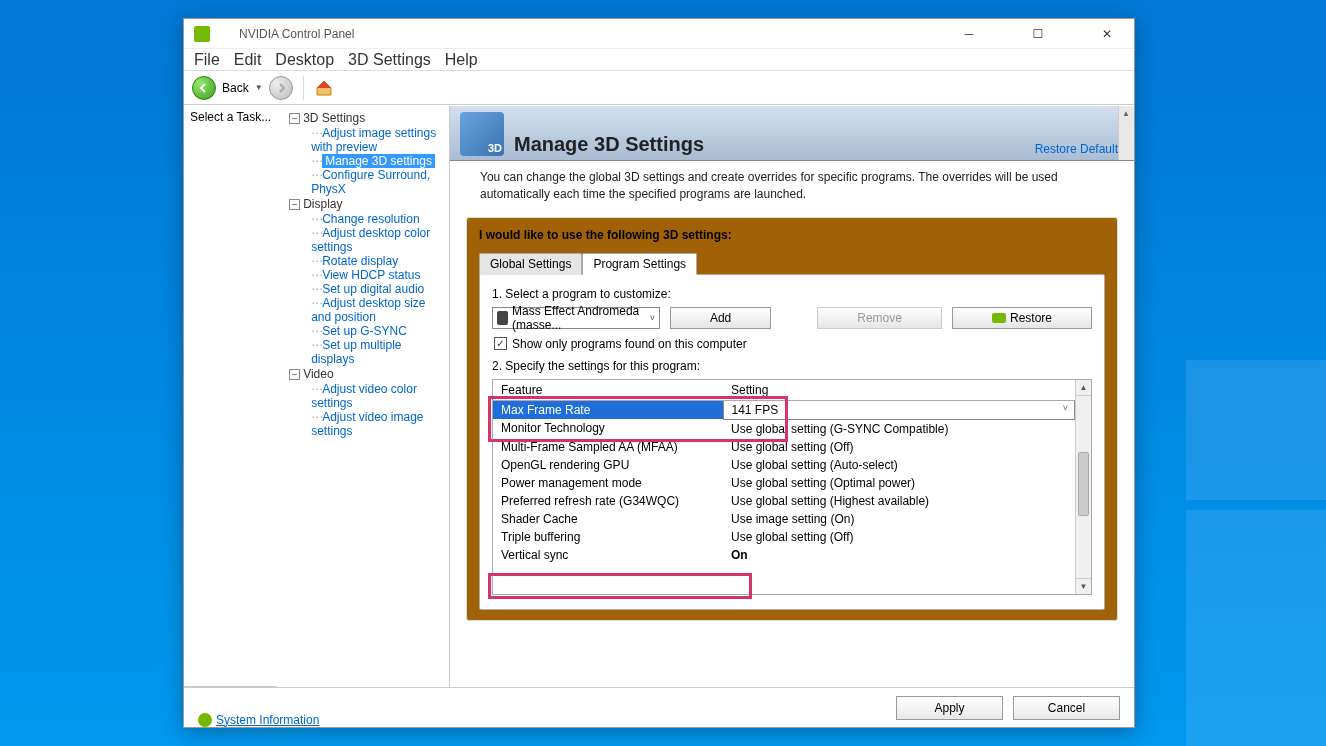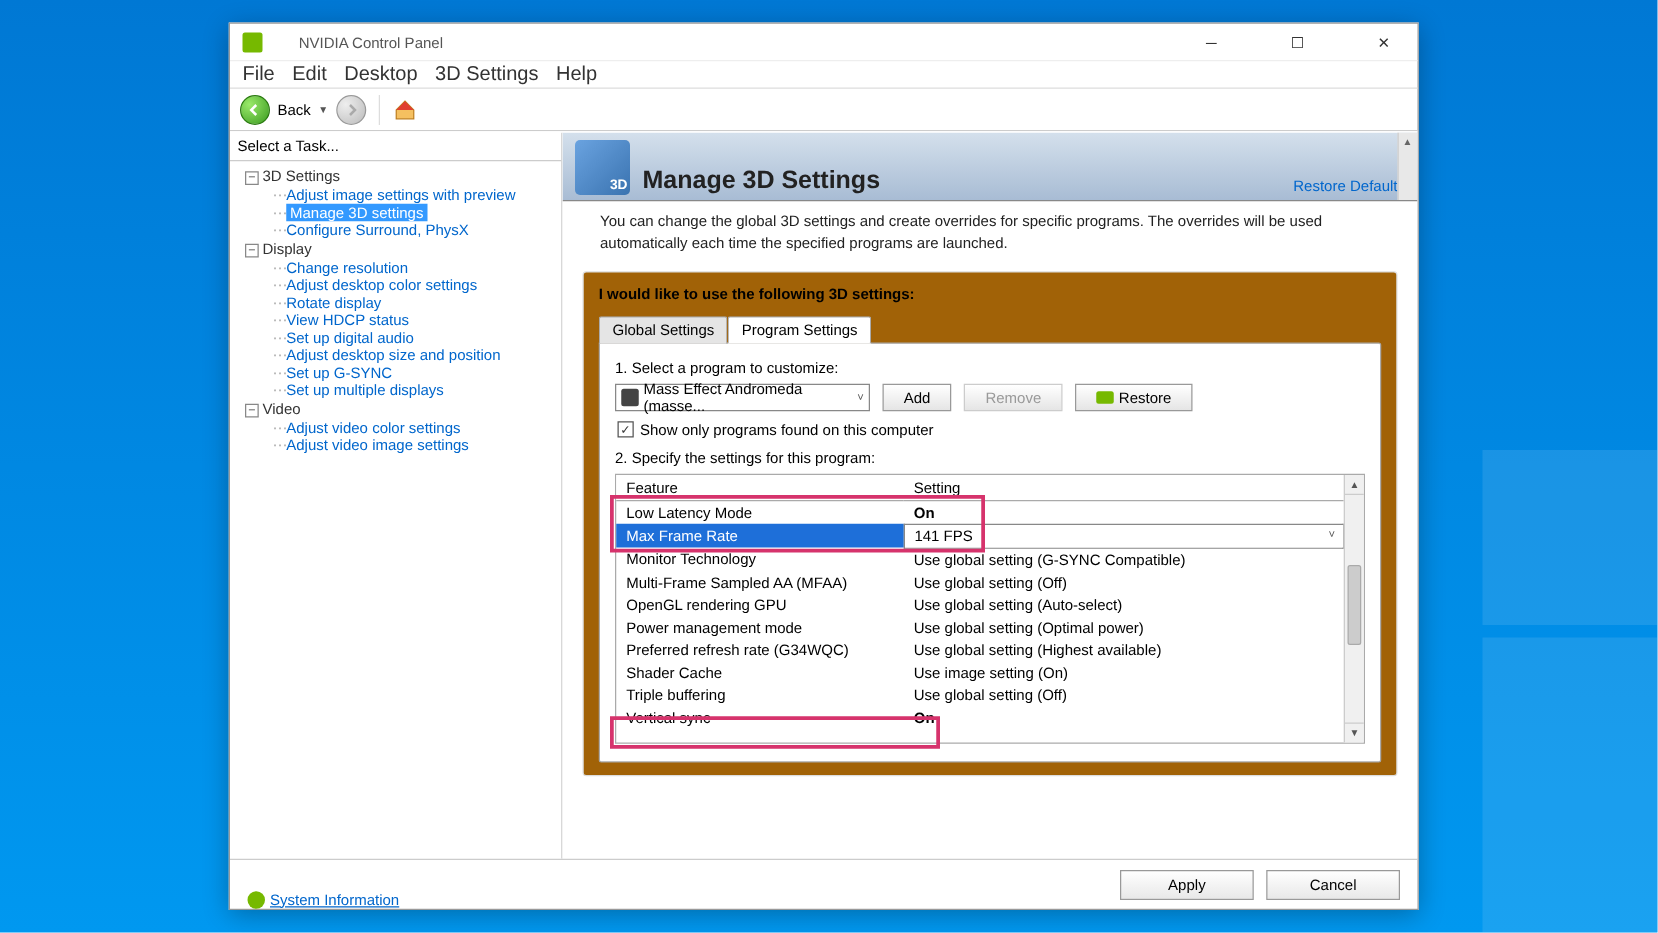--- a/index.html
+++ b/index.html
@@ -41,21 +41,21 @@
   background: radial-gradient(circle at 30% 30%, #9aea6a, #3a9a20);
   border:1px solid #2a7a10;
   display:flex; align-items:center; justify-content:center; color:#fff;
 }
 .toolbtn-round.gray { background: radial-gradient(circle at 30% 30%, #eee, #bbb); border-color:#999; color:#666;}
 .toolbar .sep { width:1px; height:24px; background:#ddd; margin:0 4px; }
 .home-icon { width:20px; height:20px; }
 
 .content { flex:1; display:flex; overflow:hidden; border-top:1px solid #fff;}
 .sidebar {
-  width:266px; border-right:1px solid #ccc; display:flex; flex-direction:column;
+  width:266px; border-right:1px solid #ccc; display:flex; flex-direction:row;
 }
 .sidebar-header { padding:4px 6px; border-bottom:1px solid #ccc; font-size:12px;}
 .tree { flex:1; overflow:auto; padding:4px 2px; font-size:12px;}
 .tree .node { padding:1px 0 1px 10px;}
 .tree .expand { display:inline-block; width:11px; height:11px; border:1px solid #888; text-align:center; line-height:9px; font-size:10px; margin-right:3px; color:#555; background:#fff;}
 .tree .cat { color:#333; }
 .tree .child { padding-left:32px; }
 .tree a { color:#0066cc; text-decoration:none; cursor:pointer;}
 .tree a.selected { background:#3399ff; color:#fff; padding:0 3px;}
 .tree .dots { color:#aaa; letter-spacing:-1px;}
@@ -80,22 +80,22 @@
 .settings-panel h3 { margin:0 0 10px 0; font-size:12px; font-weight:bold;}
 .tabstrip { display:flex; margin-top:4px; position:relative; top:1px;}
 .tab { padding:3px 10px; border:1px solid #aaa; background:#e5e5e5; font-size:12px; border-bottom:none; border-radius:2px 2px 0 0; cursor:pointer;}
 .tab.active { background:#fff; border-bottom:1px solid #fff;}
 .tab-body { border:1px solid #aaa; background:#fff; padding:10px 12px 14px 12px; border-radius:0 2px 2px 2px;}
 .step { font-size:12px; margin:2px 0 6px 0;}
 .prog-row { display:flex; gap:10px; align-items:center; margin-bottom:8px;}
 .prog-select { width:204px; height:22px; border:1px solid #888; background:#fff; display:flex; align-items:center; padding:0 4px; font-size:12px; position:relative;}
 .prog-select .chev { position:absolute; right:4px; font-size:9px; color:#555;}
 .prog-select .picon{width:14px;height:14px;background:#444;border-radius:2px;margin-right:4px;}
-.btn { height:22px; padding:0 16px; border:1px solid #999; background:linear-gradient(#fff,#e5e5e5); font-size:12px; display:flex; align-items:center; gap:4px; cursor:pointer;}
-.btn.disabled { color:#999; border-color:#ccc; cursor:default;}
+.btn { height:22px; padding:0 39px; border:1px solid #999; background:linear-gradient(#fff,#e5e5e5); font-size:12px; display:flex; align-items:center; gap:4px; cursor:pointer;}
+.btn.disabled { color:#999; border-color:#ccc; cursor:default;margin-left:36px;}
 .btn .nv { width:14px; height:10px; background:#76b900; border-radius:2px;}
 .checkbox { display:flex; align-items:center; gap:5px; font-size:12px; margin:4px 0 8px 2px;}
 .checkbox .box { width:13px; height:13px; border:1px solid #555; display:flex; align-items:center; justify-content:center; font-size:10px; color:#333; background:#fff;}
 
 .feature-table-wrap { position:relative; border:1px solid #aaa; height:216px; }
 .ft-scroll { position:absolute; right:0; top:0; bottom:0; width:16px; background:#f0f0f0; border-left:1px solid #ccc;}
 .ft-scroll .ar{height:16px;display:flex;align-items:center;justify-content:center;font-size:8px;color:#555;border-bottom:1px solid #ccc;}
 .ft-scroll .ar.bottom{position:absolute;bottom:0;left:0;right:0;border-top:1px solid #ccc;border-bottom:none;}
 .ft-scroll .thumb{position:absolute; top:72px; left:2px; right:2px; height:64px; background:#ccc; border:1px solid #aaa; border-radius:2px;}
 .feature-table { width: calc(100% - 16px); border-collapse:collapse; font-size:12px;}
@@ -226,24 +226,20 @@
 
           <div class="feature-table-wrap">
             <table class="feature-table">
               <tbody>
                   <tr>
                 <th style="width:230px">Feature</th>
                 <th>Setting</th>
               </tr>
               </tbody>
                 <tbody id="ft-body">
-                  <tr>
-                    <td>Low Latency Mode</td>
-                    <td class="bold">On</td>
-                  </tr>
                   <tr class="selected">
                     <td>Max Frame Rate</td>
                     <td>141 FPS</td>
                   </tr>
                   <tr>
                     <td>Monitor Technology</td>
                     <td>Use global setting (G-SYNC Compatible)</td>
                   </tr>
                   <tr>
                     <td>Multi-Frame Sampled AA (MFAA)</td>

